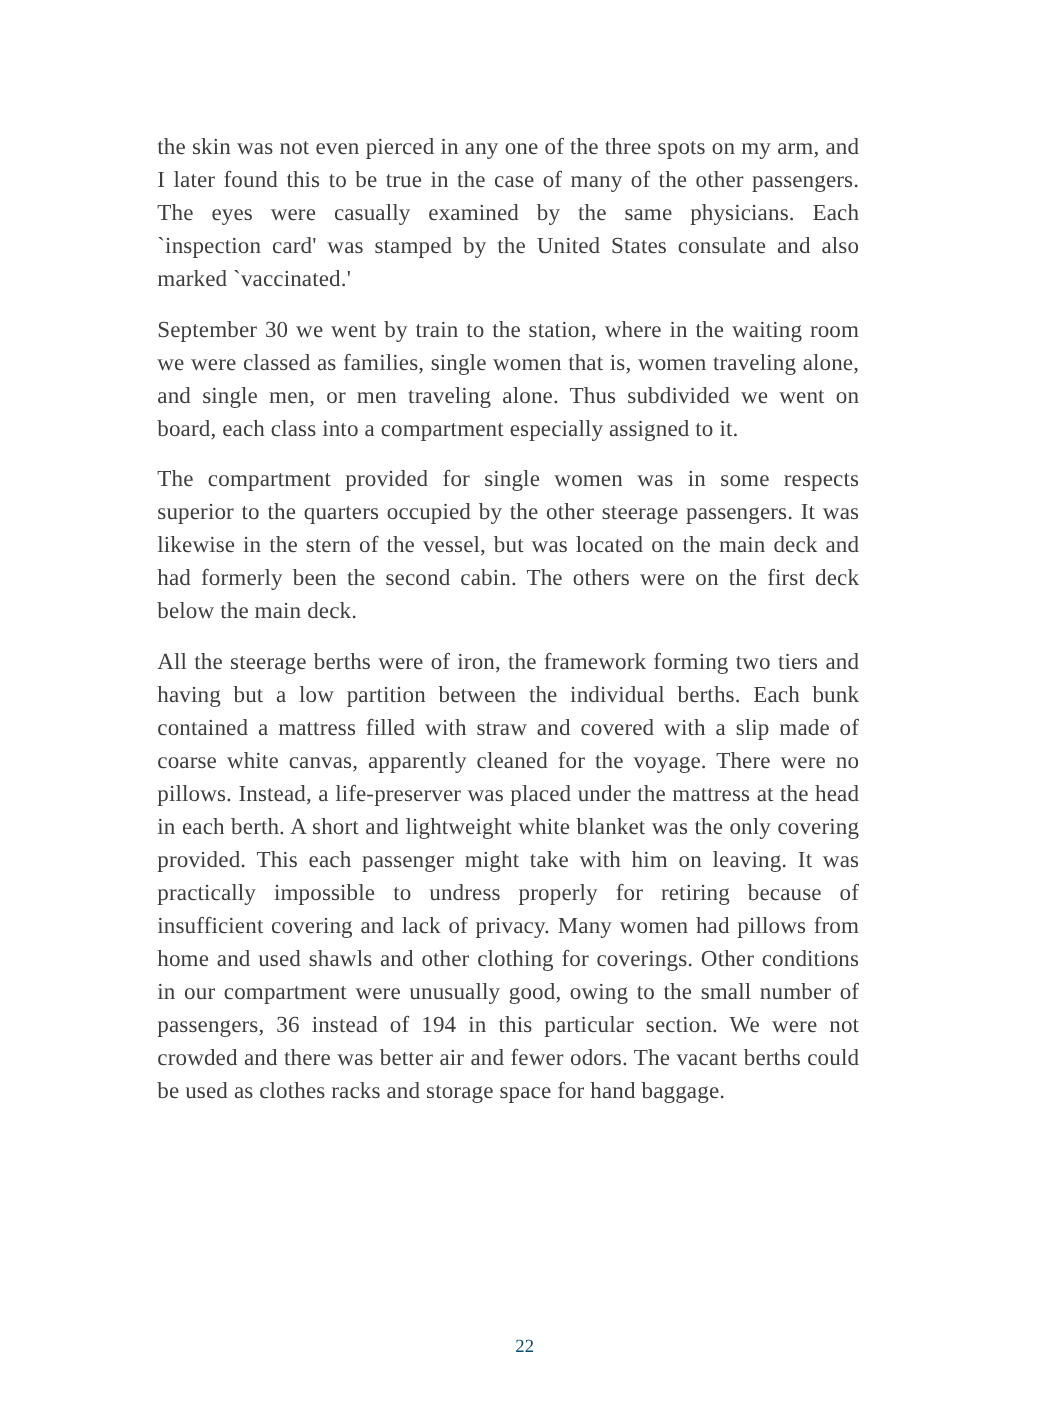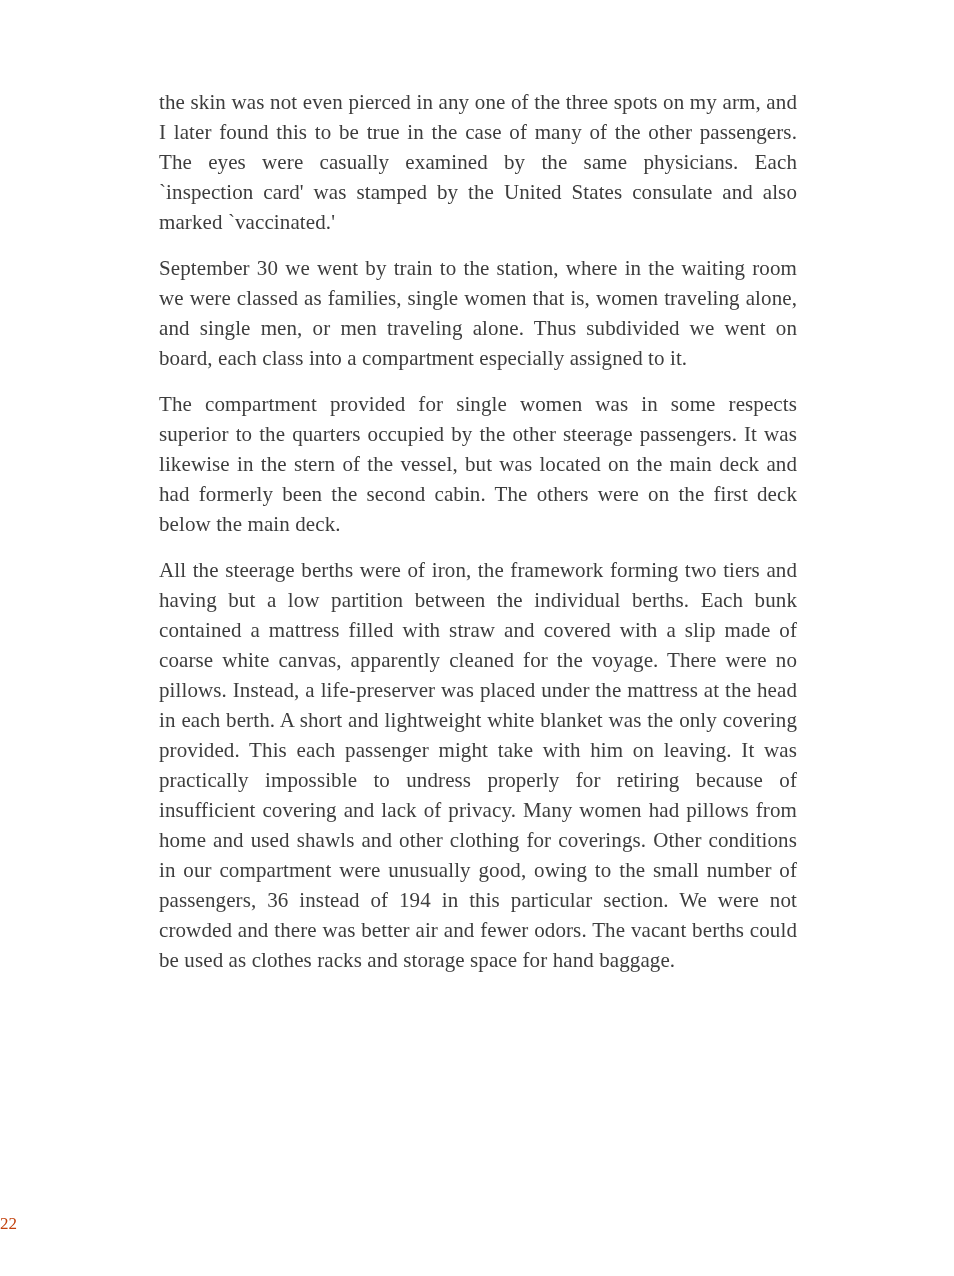--- a/index.html
+++ b/index.html
@@ -10,41 +10,40 @@
   body {
     width: 954px;
     height: 1276px;
     position: relative;
     font-family: "Liberation Serif", "DejaVu Serif", serif;
     overflow: hidden;
   }
   .page {
     position: absolute;
     top: 0;
-    left: 159px;
+    left: 143px;
     width: 638px;
-    padding-top: 55px;
+    padding-top: 118px;
     color: #3d3d3d;
-    margin-top: 32px;
   }
   .page p {
     margin: 0 0 16px 0;
     font-size: 21px;
     line-height: 30px;
     text-align: justify;
     letter-spacing: 0.1px;
   }
   .page-number {
     position: absolute;
     top: 1214px;
     left: 0;
     width: 954px;
-    text-align: left;
+    text-align: center;
     font-size: 17px;
-    color: #c2410c;
+    color: #0c4a6e;
   }
 </style>
 </head>
 <body>
 
 <div class="page">
   <p>the skin was not even pierced in any one of the three spots on my arm, and I later found this to be true in the case of many of the other passengers. The eyes were casually examined by the same physicians. Each `inspection card' was stamped by the United States consulate and also marked `vaccinated.'</p>
   <p>September 30 we went by train to the station, where in the waiting room we were classed as families, single women that is, women traveling alone, and single men, or men traveling alone. Thus subdivided we went on board, each class into a compartment especially assigned to it.</p>
   <p>The compartment provided for single women was in some respects superior to the quarters occupied by the other steerage passengers. It was likewise in the stern of the vessel, but was located on the main deck and had formerly been the second cabin. The others were on the first deck below the main deck.</p>
   <p>All the steerage berths were of iron, the framework forming two tiers and having but a low partition between the individual berths. Each bunk contained a mattress filled with straw and covered with a slip made of coarse white canvas, apparently cleaned for the voyage. There were no pillows. Instead, a life-preserver was placed under the mattress at the head in each berth. A short and lightweight white blanket was the only covering provided. This each passenger might take with him on leaving. It was practically impossible to undress properly for retiring because of insufficient covering and lack of privacy. Many women had pillows from home and used shawls and other clothing for coverings. Other conditions in our compartment were unusually good, owing to the small number of passengers, 36 instead of 194 in this particular section. We were not crowded and there was better air and fewer odors. The vacant berths could be used as clothes racks and storage space for hand baggage.</p>

